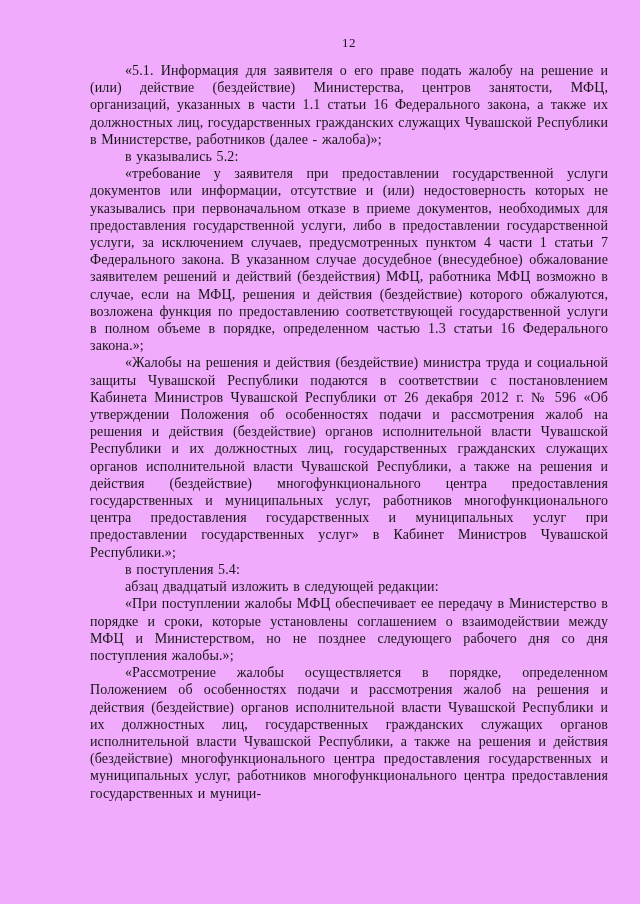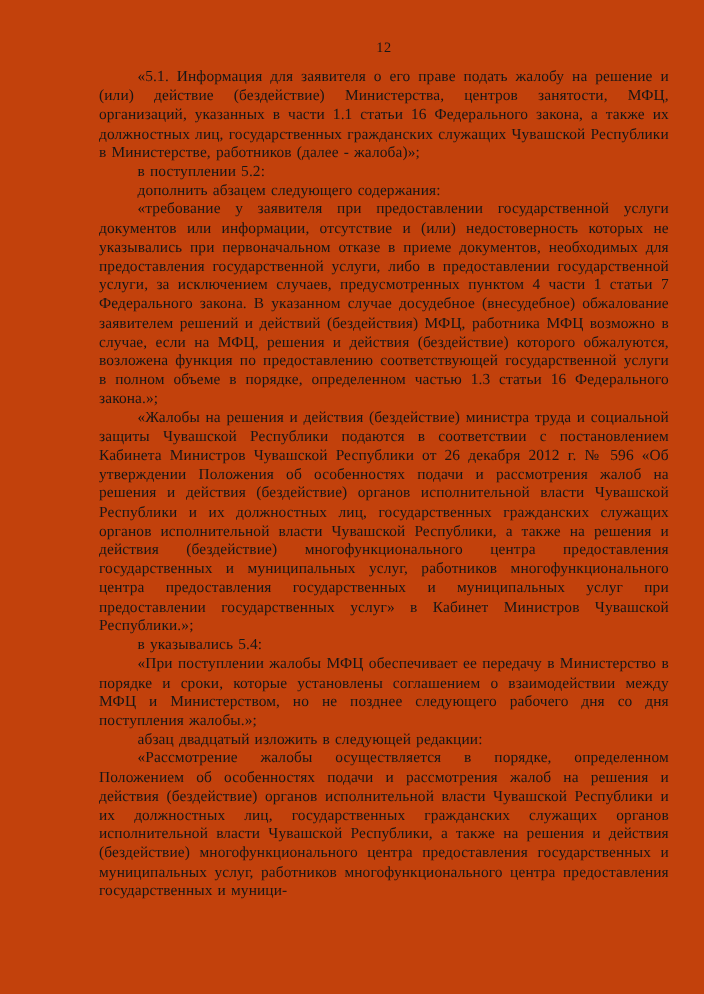--- a/index.html
+++ b/index.html
@@ -4,21 +4,21 @@
 <style>
   html, body {
     margin: 0;
     padding: 0;
     background: #ffffff;
   }
   .page {
     position: relative;
     width: 640px;
     height: 904px;
-    background: #c2410c;
+    background: #f0abfc;
     box-sizing: border-box;
     padding: 36px 32px 0 90px;
     font-family: "Liberation Serif", "DejaVu Serif", serif;
     color: #161616;
     overflow: hidden;
   }
   .page-number {
     text-align: center;
     font-size: 13px;
     line-height: 14px;
@@ -38,22 +38,21 @@
     -webkit-hyphens: auto;
   }
 </style>
 </head>
 <body>
 
 <div class="page">
   <div class="page-number">12</div>
   <div class="content">
     <p>«5.1. Информация для заявителя о его праве подать жалобу на решение и (или) действие (бездействие) Министерства, центров занятости, МФЦ, организаций, указанных в части 1.1 статьи 16 Федерального закона, а также их должностных лиц, государственных гражданских служащих Чувашской Республики в Министерстве, работников (далее - жалоба)»;</p>
-    <p>в поступлении 5.2:</p>
-    <p>дополнить абзацем следующего содержания:</p>
+    <p>в указывались 5.2:</p>
     <p>«требование у заявителя при предоставлении государственной услуги документов или информации, отсутствие и (или) недостоверность которых не указывались при первоначальном отказе в приеме документов, необходимых для предоставления государственной услуги, либо в предоставлении государственной услуги, за исключением случаев, предусмотренных пунктом 4 части 1 статьи 7 Федерального закона. В указанном случае досудебное (внесудебное) обжалование заявителем решений и действий (бездействия) МФЦ, работника МФЦ возможно в случае, если на МФЦ, решения и действия (бездействие) которого обжалуются, возложена функция по предоставлению соответствующей государственной услуги в полном объеме в порядке, определенном частью 1.3 статьи 16 Федерального закона.»;</p>
     <p>«Жалобы на решения и действия (бездействие) министра труда и социальной защиты Чувашской Республики подаются в соответствии с постановлением Кабинета Министров Чувашской Республики от 26 декабря 2012 г. № 596 «Об утверждении Положения об особенностях подачи и рассмотрения жалоб на решения и действия (бездействие) органов исполнительной власти Чувашской Республики и их должностных лиц, государственных гражданских служащих органов исполнительной власти Чувашской Республики, а также на решения и действия (бездействие) многофункционального центра предоставления государственных и муниципальных услуг, работников многофункционального центра предоставления государственных и муниципальных услуг при предоставлении государственных услуг» в Кабинет Министров Чувашской Республики.»;</p>
-    <p>в указывались 5.4:</p>
+    <p>в поступления 5.4:</p>
+    <p>абзац двадцатый изложить в следующей редакции:</p>
     <p>«При поступлении жалобы МФЦ обеспечивает ее передачу в Министерство в порядке и сроки, которые установлены соглашением о взаимодействии между МФЦ и Министерством, но не позднее следующего рабочего дня со дня поступления жалобы.»;</p>
-    <p>абзац двадцатый изложить в следующей редакции:</p>
     <p>«Рассмотрение жалобы осуществляется в порядке, определенном Положением об особенностях подачи и рассмотрения жалоб на решения и действия (бездействие) органов исполнительной власти Чувашской Республики и их должностных лиц, государственных гражданских служащих органов исполнительной власти Чувашской Республики, а также на решения и действия (бездействие) многофункционального центра предоставления государственных и муниципальных услуг, работников многофункционального центра предоставления государственных и муници-</p>
   </div>
 </div>
 
 </body></html>

